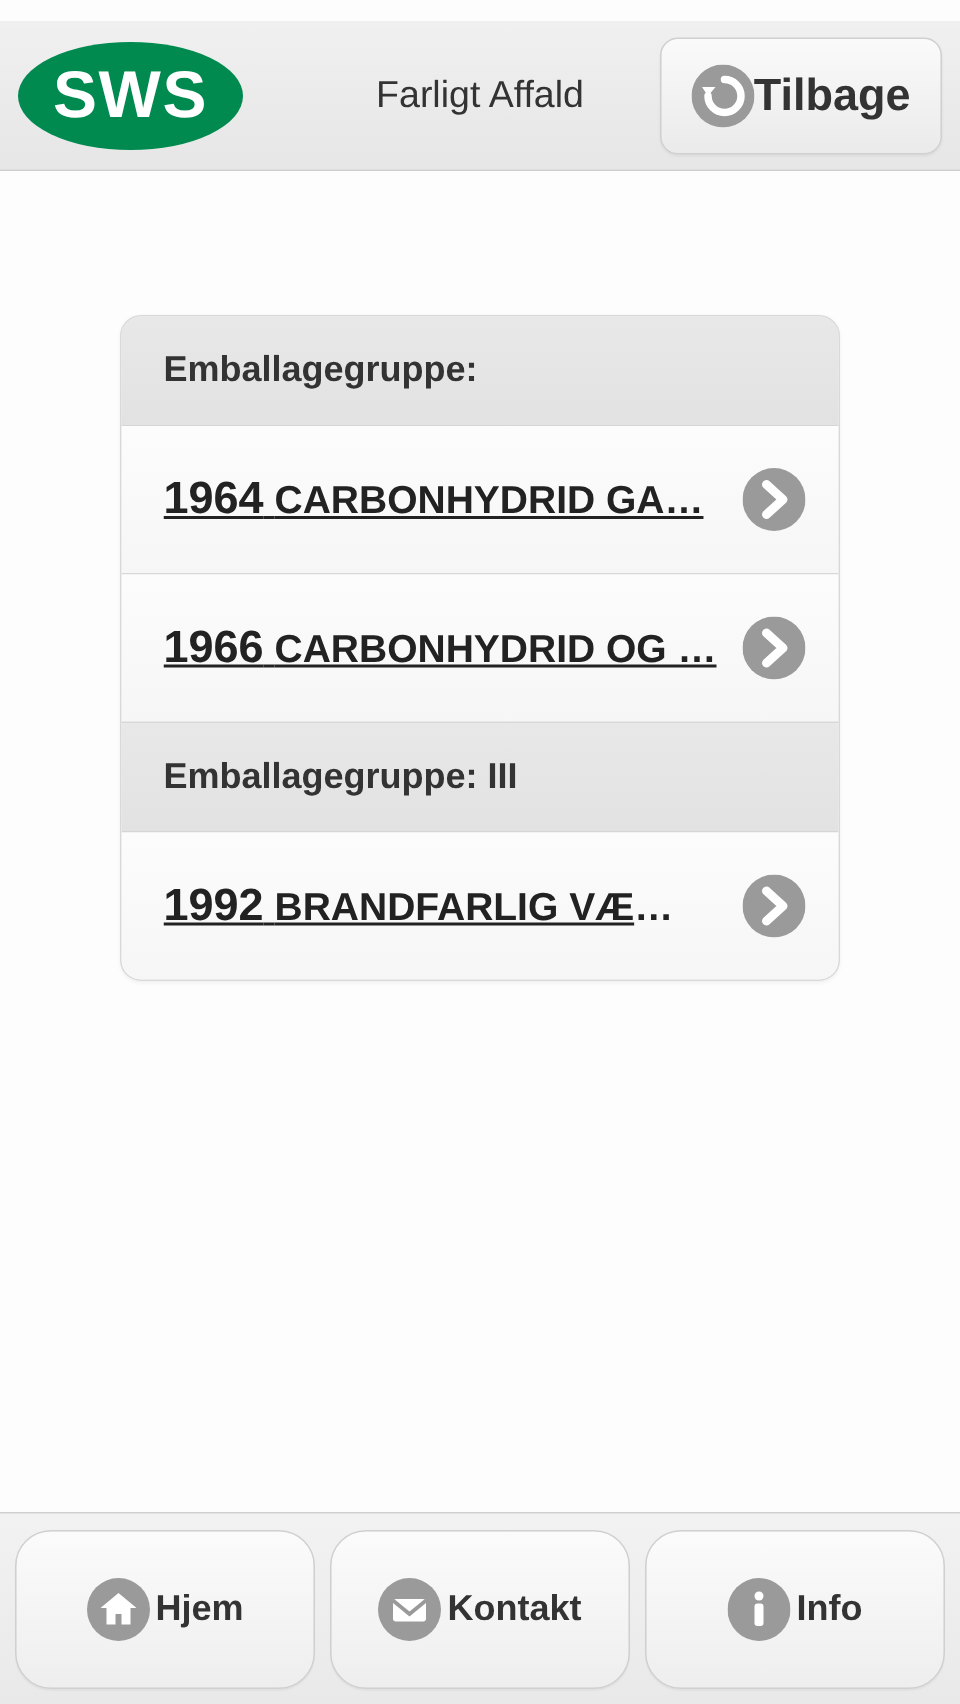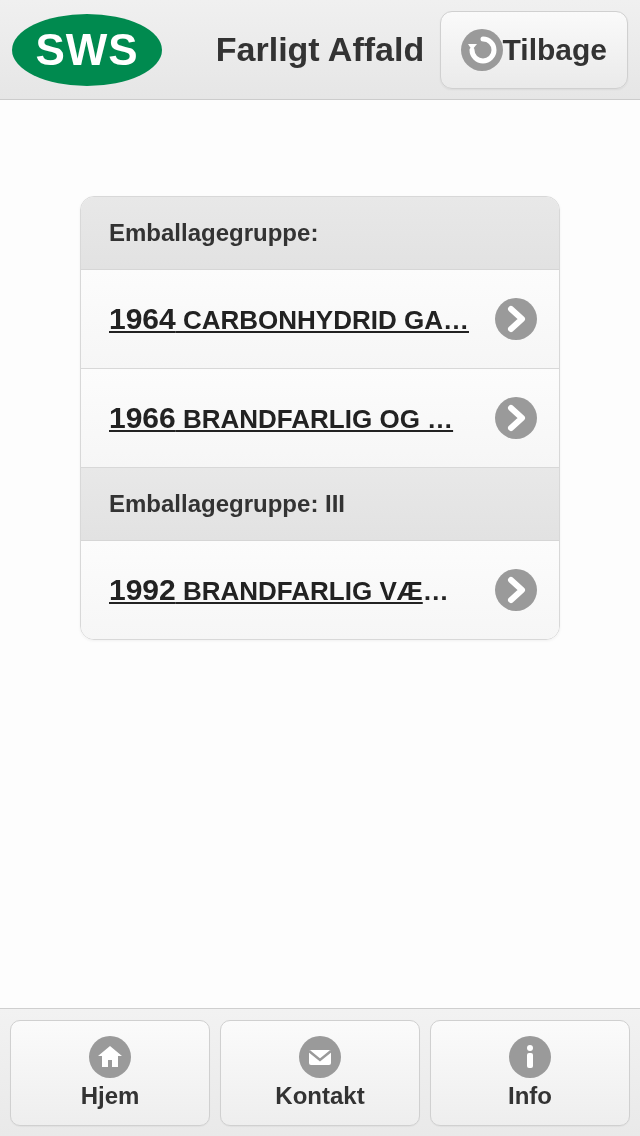--- a/index.html
+++ b/index.html
@@ -16,42 +16,43 @@
       position: relative;
     }
     .header {
       height: 100px;
       background: linear-gradient(to bottom, #f0f0f0, #e6e6e6);
       border-bottom: 1px solid #ccc;
       display: flex;
       align-items: center;
       padding: 0 12px;
       position: relative;
+      margin-top: 14px;
     }
     .logo-oval {
       width: 150px;
       height: 72px;
       background: #008a4f;
       border-radius: 50%;
       display: flex;
       align-items: center;
       justify-content: center;
     }
     .logo-text {
       color: white;
       font-size: 44px;
       font-weight: bold;
       letter-spacing: 1px;
     }
     .header-title {
       position: absolute;
       left: 50%;
       transform: translateX(-50%);
-      font-size: 34px;
-      font-weight: bold;
+      font-size: 25px;
+      font-weight: normal;
       color: #333;
       text-align: right;
     }
     .back-button {
       margin-left: auto;
       background: linear-gradient(to bottom, #fafafa, #eaeaea);
       border: 1px solid #d0d0d0;
       border-radius: 12px;
       padding: 17px 20px;
       display: flex;
@@ -129,23 +130,23 @@
       align-items: center;
       justify-content: space-around;
       padding: 10px;
       gap: 10px;
     }
     .footer-btn {
       flex: 1;
       height: 106px;
       background: linear-gradient(to bottom, #fbfbfb, #eeeeee);
       border: 1px solid #d0d0d0;
-      border-radius: 10px;
-      display: flex;
-      flex-direction: column;
+      border-radius: 24px;
+      display: flex;
+      flex-direction: row;
       align-items: center;
       justify-content: center;
       gap: 4px;
       cursor: pointer;
       box-shadow: 0 1px 1px rgba(0,0,0,0.04);
     }
     .footer-icon {
       width: 42px;
       height: 42px;
     }
@@ -186,21 +187,21 @@
       <svg class="chevron-circle" viewBox="0 0 42 42">
         <circle cx="21" cy="21" r="21" fill="#9a9a9a"></circle>
         <path d="M 16 11 L 27 21 L 16 31" stroke="white" stroke-width="6" fill="none" stroke-linecap="round" stroke-linejoin="round"></path>
       </svg>
     </div>
 
 
     <div class="list-item">
       <div class="item-text">
         <span class="item-code">1966</span>
-        <span>BRANDFARLIG OG …</span>
+        <span>CARBONHYDRID OG …</span>
       </div>
       <svg class="chevron-circle" viewBox="0 0 42 42">
         <circle cx="21" cy="21" r="21" fill="#9a9a9a"></circle>
         <path d="M 16 11 L 27 21 L 16 31" stroke="white" stroke-width="6" fill="none" stroke-linecap="round" stroke-linejoin="round"></path>
       </svg>
     </div>
 
     <div class="list-header">Emballagegruppe: III</div>
 
     <div class="list-item">

